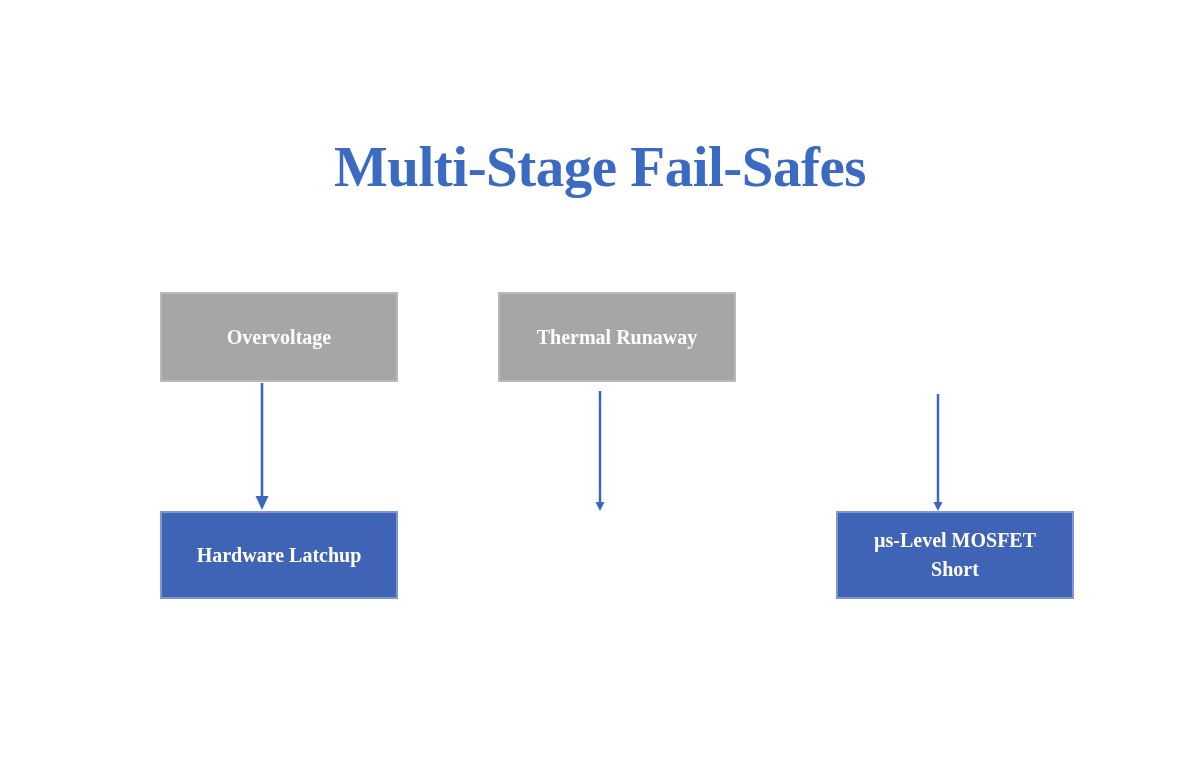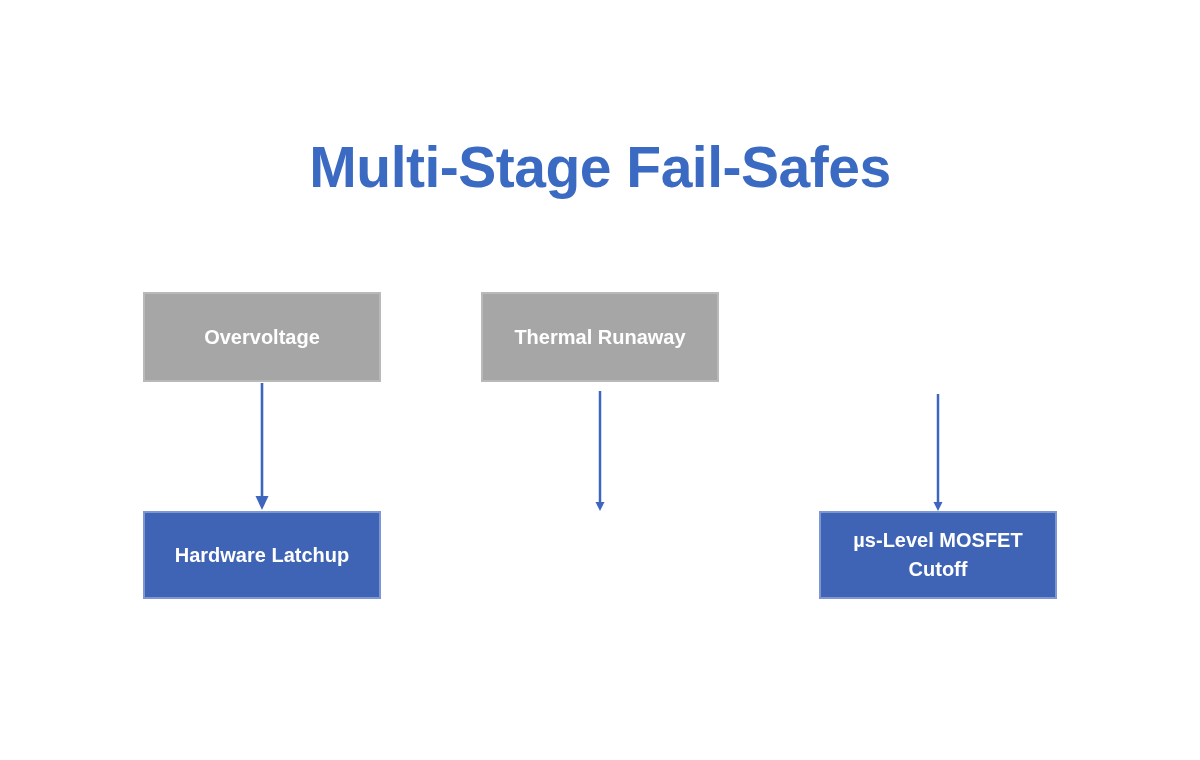--- a/index.html
+++ b/index.html
@@ -15,20 +15,21 @@
   * { margin: 0; padding: 0; box-sizing: border-box; }
   html, body { background: var(--c-bg); }
   body { font-family: "Liberation Sans", "DejaVu Sans", sans-serif; }
 
   .canvas {
     position: relative;
     width: 1200px;
     height: 760px;
     background: var(--c-bg);
     overflow: hidden;
+    font-family: Liberation Serif, serif;
   }
 
   .title {
     position: absolute;
     top: 134px;
     left: 0;
     width: 100%;
     text-align: center;
     font-size: 57px;
     font-weight: bold;
@@ -42,20 +43,21 @@
     width: 238px;
     display: flex;
     align-items: center;
     justify-content: center;
     text-align: center;
     color: var(--c-boxtext);
     font-size: 20px;
     font-weight: bold;
     line-height: 1.45;
     padding: 0 14px;
+    margin-left: 17px;
   }
   .box.failure {
     top: 292px;
     height: 90px;
     background: var(--c-failure);
     border: 2px solid var(--c-failure-border);
   }
   .box.mitigation {
     top: 511px;
     height: 88px;
@@ -106,16 +108,16 @@
   <svg class="connector col-1" viewBox="0 0 20 128">
     <line x1="10" y1="8" x2="10" y2="122" stroke-width="2.5"></line>
     <polygon points="5.5,119 14.5,119 10,128"></polygon>
   </svg>
 
   <svg class="connector col-2" viewBox="0 0 20 128">
     <line x1="10" y1="11" x2="10" y2="122" stroke-width="2.5"></line>
     <polygon points="5.5,119 14.5,119 10,128"></polygon>
   </svg>
   <div class="box mitigation col-2">
-    <span class="box-label">µs-Level MOSFET Cutoff</span>
+    <span class="box-label">µs-Level MOSFET Short</span>
   </div>
 
 </div>
 
 </body></html>

